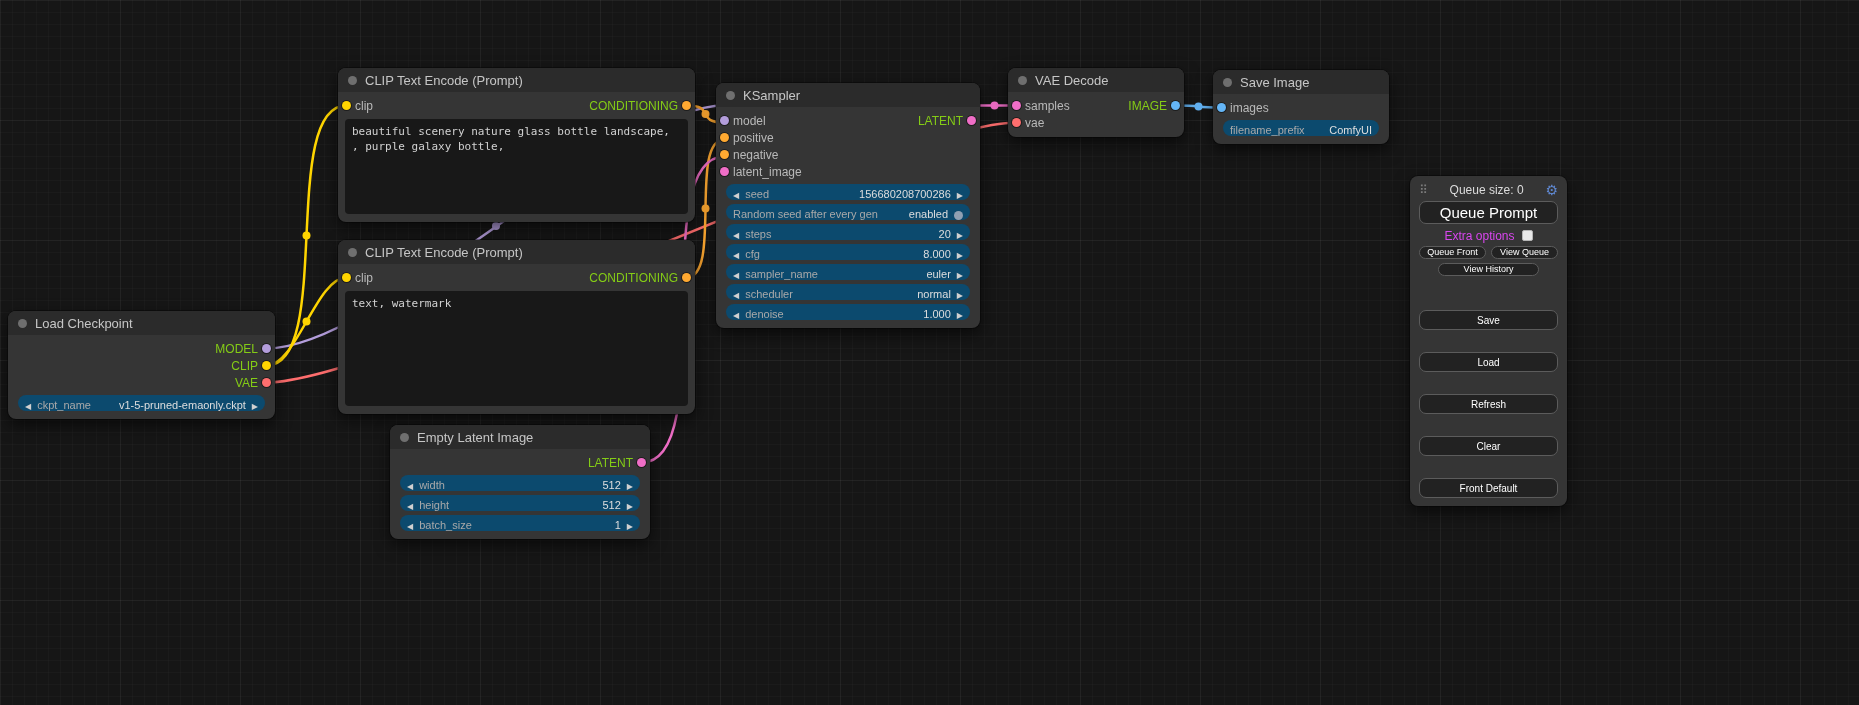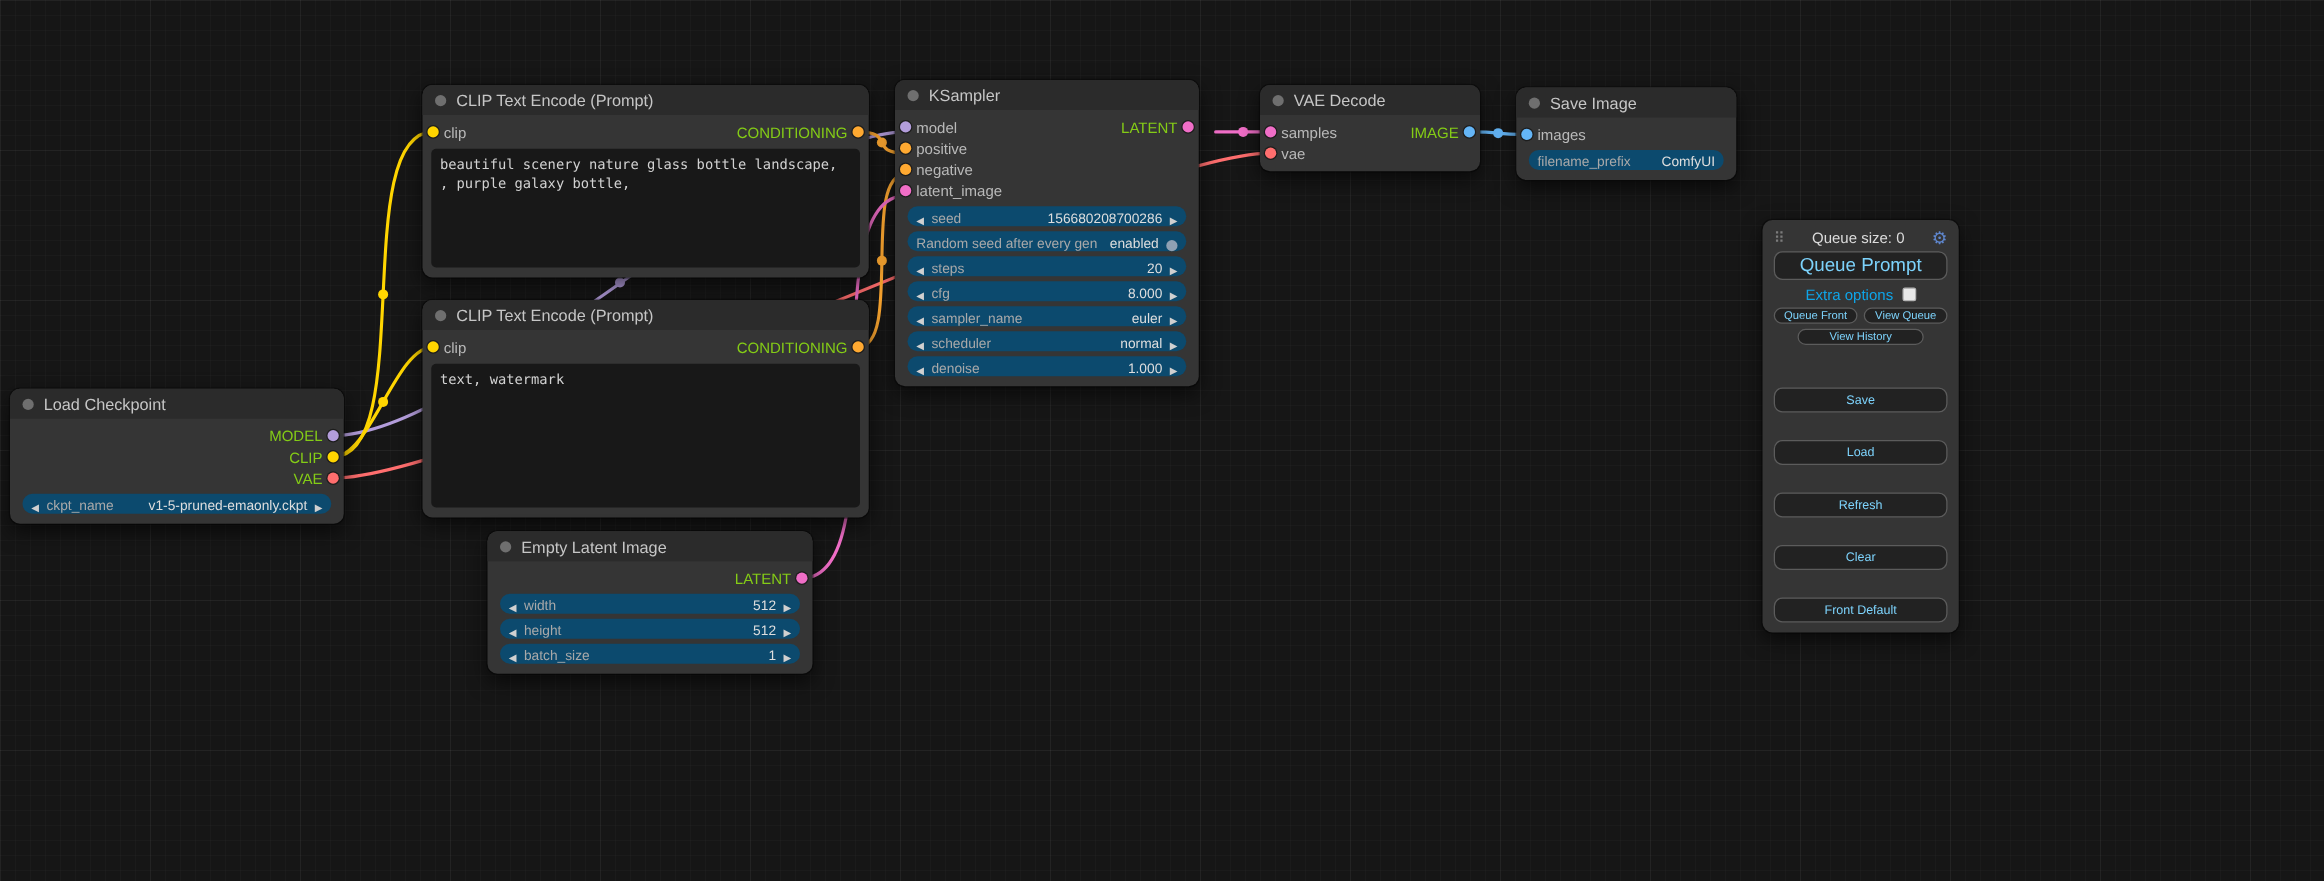--- a/index.html
+++ b/index.html
@@ -87,26 +87,26 @@
     background: #353535; border-radius: 8px;
     box-shadow: 0 6px 16px rgba(0,0,0,0.6), 0 0 0 1px rgba(0,0,0,0.35);
     padding: 6px 9px 8px;
   }
   .qp-header { display: flex; align-items: center; height: 16px; justify-content: space-between; }
   .qp-drag { color: #7c7c7c; font-size: 12px; cursor: grab; }
   .qp-size { color: #dcdcdc; font-size: 12px; }
   .qp-gear { color: var(--gear); font-size: 14px; cursor: pointer; }
   .qbtn {
     display: block; width: 100%;
-    background: #222; color: #7dd3fc;
+    background: #222; color: #ffffff;
     border: 1px solid #5c5c5c; border-radius: 7px;
     font-family: inherit; text-align: center; cursor: pointer;
   }
   .qp-main { height: 23px; margin-top: 3px; font-size: 15px; }
-  .qp-extra { margin-top: 5px; height: 13px; display: flex; align-items: center; justify-content: center; gap: 7px; color: #0ea5e9; font-size: 12px; }
+  .qp-extra { margin-top: 5px; height: 13px; display: flex; align-items: center; justify-content: center; gap: 7px; color: #d946ef; font-size: 12px; }
   .qp-checkbox { width: 11px; height: 11px; background: #e8e8e8; border-radius: 2px; border: 1px solid #b5b5b5; cursor: pointer; }
   .qp-row { margin-top: 4px; display: flex; gap: 5px; }
   .qsmall { height: 13px; font-size: 9px; border-radius: 7px; padding: 0 4px; line-height: 11px; }
   .qp-history { margin: 4px auto 0; width: 72%; }
   .qp-spacer { height: 12px; }
   .qbig { height: 20px; margin-top: 22px; font-size: 10px; }
 </style>
 </head>
 <body>
 
@@ -217,21 +217,21 @@
       <span class="arrow">▶</span>
     </div>
     <div class="widget">
       <span class="arrow">◀</span>
       <span class="wlabel">batch_size</span>
       <span class="wvalue">1</span>
       <span class="arrow">▶</span>
     </div>
   </div>
 
-  <div class="node" style="left:716px; top:64px; width:243px;">
+  <div class="node" style="left:716px; top:83px; width:264px;">
     <div class="node-title">
       <span class="title-dot"></span>
       <span>KSampler</span>
     </div>
     <div class="ports">
       <div class="port-row both">
         <span class="pdot in-dot" style="background:var(--model)"></span>
         <span class="plabel-in">model</span>
         <span class="plabel-out">LATENT</span>
         <span class="pdot out-dot" style="background:var(--latent)"></span>

